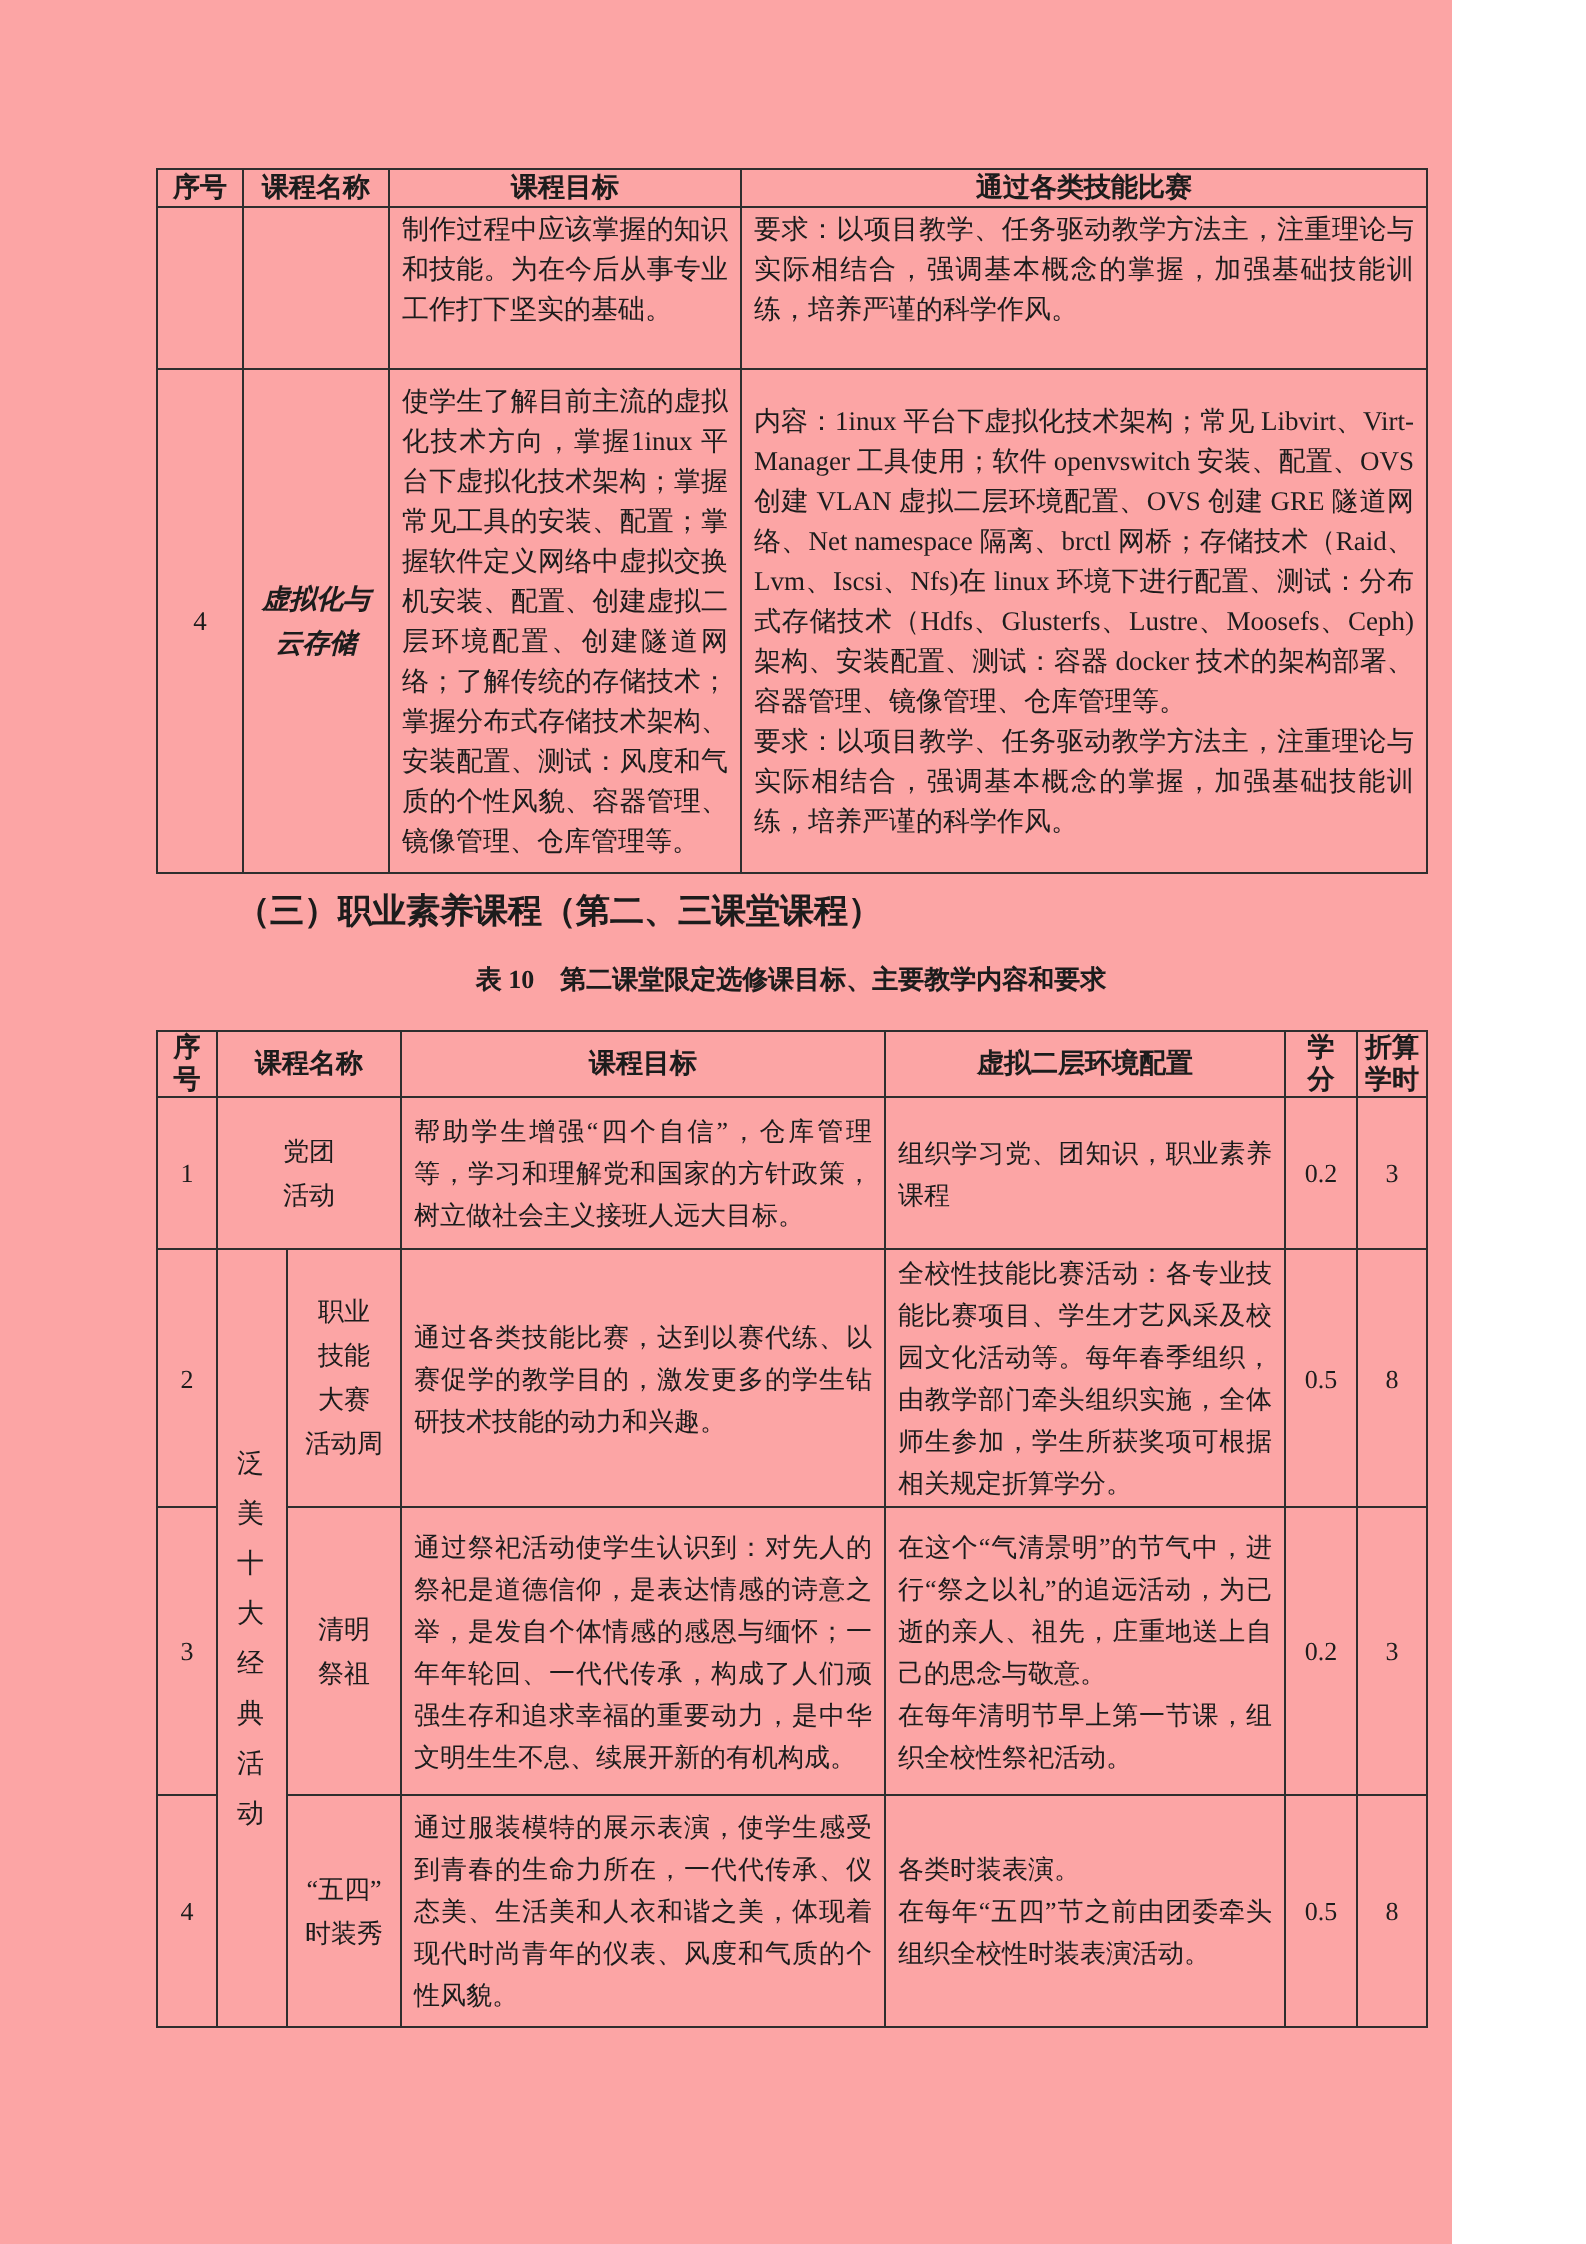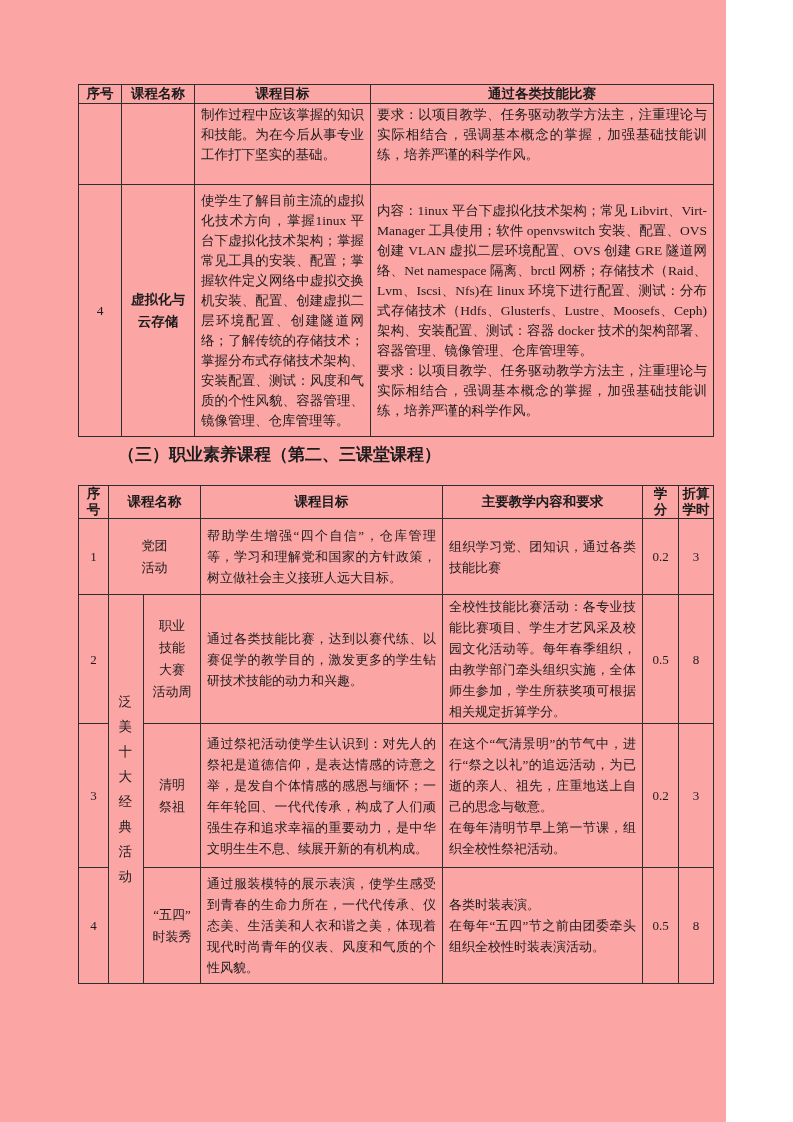--- a/index.html
+++ b/index.html
@@ -26,26 +26,26 @@
   .t2 th{font-size:13.5px;line-height:16px;white-space:pre-line;height:30px;}
   .t2 .r1{height:76px;}
   .t2 .r2{height:129px;}
   .t2 .r3{height:144px;}
   .t2 .r4{height:116px;}
 
   .c-center{text-align:center;}
   .c-name{text-align:center;white-space:pre-line;line-height:22px;}
   .c-just{text-align:justify;}
   .c-pre{white-space:pre-line;text-align:justify;}
-  .bold{font-weight:bold;}
+  .bold{font-weight:bold;font-style:italic;}
   .vtext{width:15px;margin:0 auto;word-break:break-all;line-height:25px;text-align:left;font-size:13.5px;}
 
   .section-heading{
     font-size:17px;font-weight:bold;margin:7px 0 0 40px;line-height:24px;
-    font-family:Liberation Mono, monospace;
+    font-family:Liberation Serif, serif;
   }
   .table-caption{
     font-size:13px;font-weight:bold;text-align:center;margin:14px 0 0 0;line-height:16px;
   }
   .t2{margin-top:17px;}
 </style>
 </head>
 <body>
 
 <div class="page">
@@ -79,51 +79,52 @@
 云存储</td>
           <td class="c-just">使学生了解目前主流的虚拟化技术方向，掌握1inux 平台下虚拟化技术架构；掌握常见工具的安装、配置；掌握软件定义网络中虚拟交换机安装、配置、创建虚拟二层环境配置、创建隧道网络；了解传统的存储技术；掌握分布式存储技术架构、安装配置、测试：风度和气质的个性风貌、容器管理、镜像管理、仓库管理等。</td>
           <td class="c-pre">内容：1inux 平台下虚拟化技术架构；常见 Libvirt、Virt-Manager 工具使用；软件 openvswitch 安装、配置、OVS 创建 VLAN 虚拟二层环境配置、OVS 创建 GRE 隧道网络、Net namespace 隔离、brctl 网桥；存储技术（Raid、Lvm、Iscsi、Nfs)在 linux 环境下进行配置、测试：分布式存储技术（Hdfs、Glusterfs、Lustre、Moosefs、Ceph)架构、安装配置、测试：容器 docker 技术的架构部署、容器管理、镜像管理、仓库管理等。
 要求：以项目教学、任务驱动教学方法主，注重理论与实际相结合，强调基本概念的掌握，加强基础技能训练，培养严谨的科学作风。</td>
         </tr>
       </tbody>
     </table>
 
     <div class="section-heading">（三）职业素养课程（第二、三课堂课程）</div>
 
+    <div class="table-caption">表 10　第二课堂限定选修课目标、主要教学内容和要求</div>
 
     <table class="t2">
       <colgroup>
         <col style="width:30px">
           <col style="width:35px">
           <col style="width:57px">
           <col style="width:242px">
           <col style="width:200px">
           <col style="width:36px">
           <col style="width:35px">
       </colgroup>
       <thead>
         <tr>
           <th>序
 号</th>
           <th colspan="2">课程名称</th>
           <th>课程目标</th>
-          <th>主要教学内容和要求</th>
+          <th>虚拟二层环境配置</th>
           <th>学
 分</th>
           <th>折算
 学时</th>
         </tr>
       </thead>
       <tbody>
         <tr class="r1">
           <td class="c-center">1</td>
           <td colspan="2" class="c-name">党团
 活动</td>
           <td class="c-just">帮助学生增强“四个自信”，仓库管理等，学习和理解党和国家的方针政策，树立做社会主义接班人远大目标。</td>
-          <td class="c-just">组织学习党、团知识，通过各类技能比赛</td>
+          <td class="c-just">组织学习党、团知识，职业素养课程</td>
           <td class="c-center">0.2</td>
           <td class="c-center">3</td>
         </tr>
         <tr class="r2">
           <td class="c-center">2</td>
           <td rowspan="3">
             <div class="vtext">泛美十大经典活动</div>
           </td>
           <td class="c-name">职业
 技能

